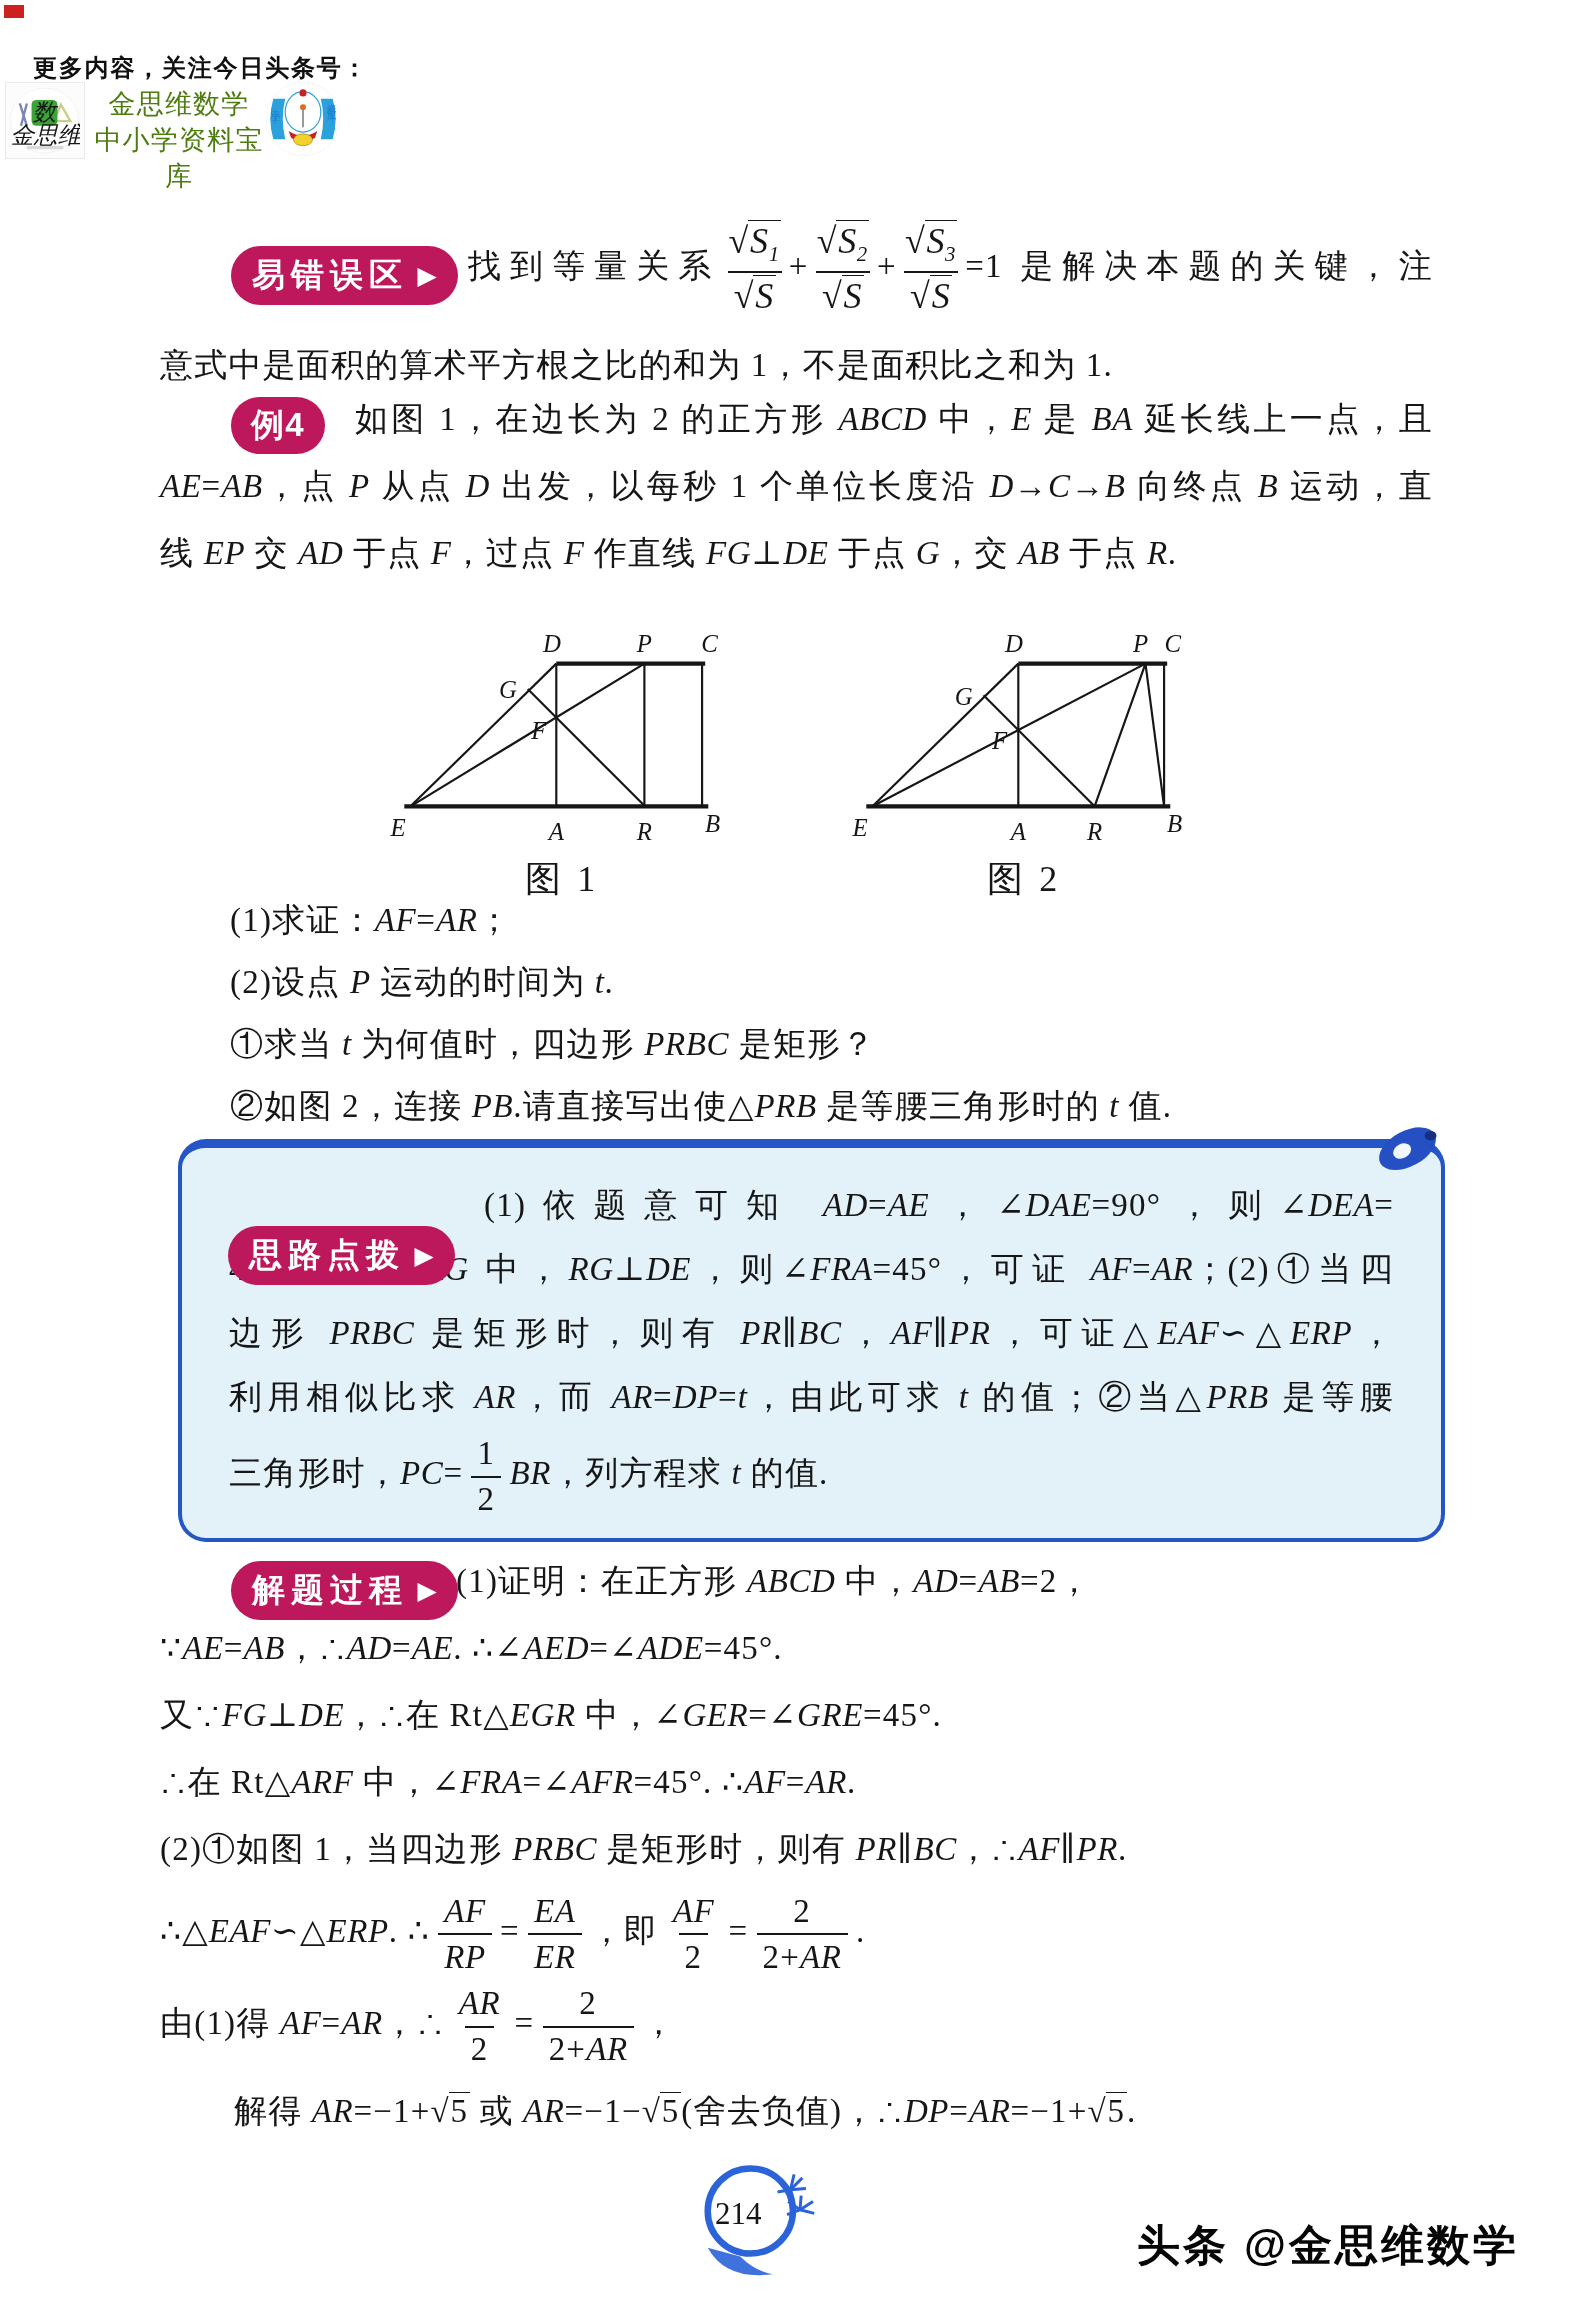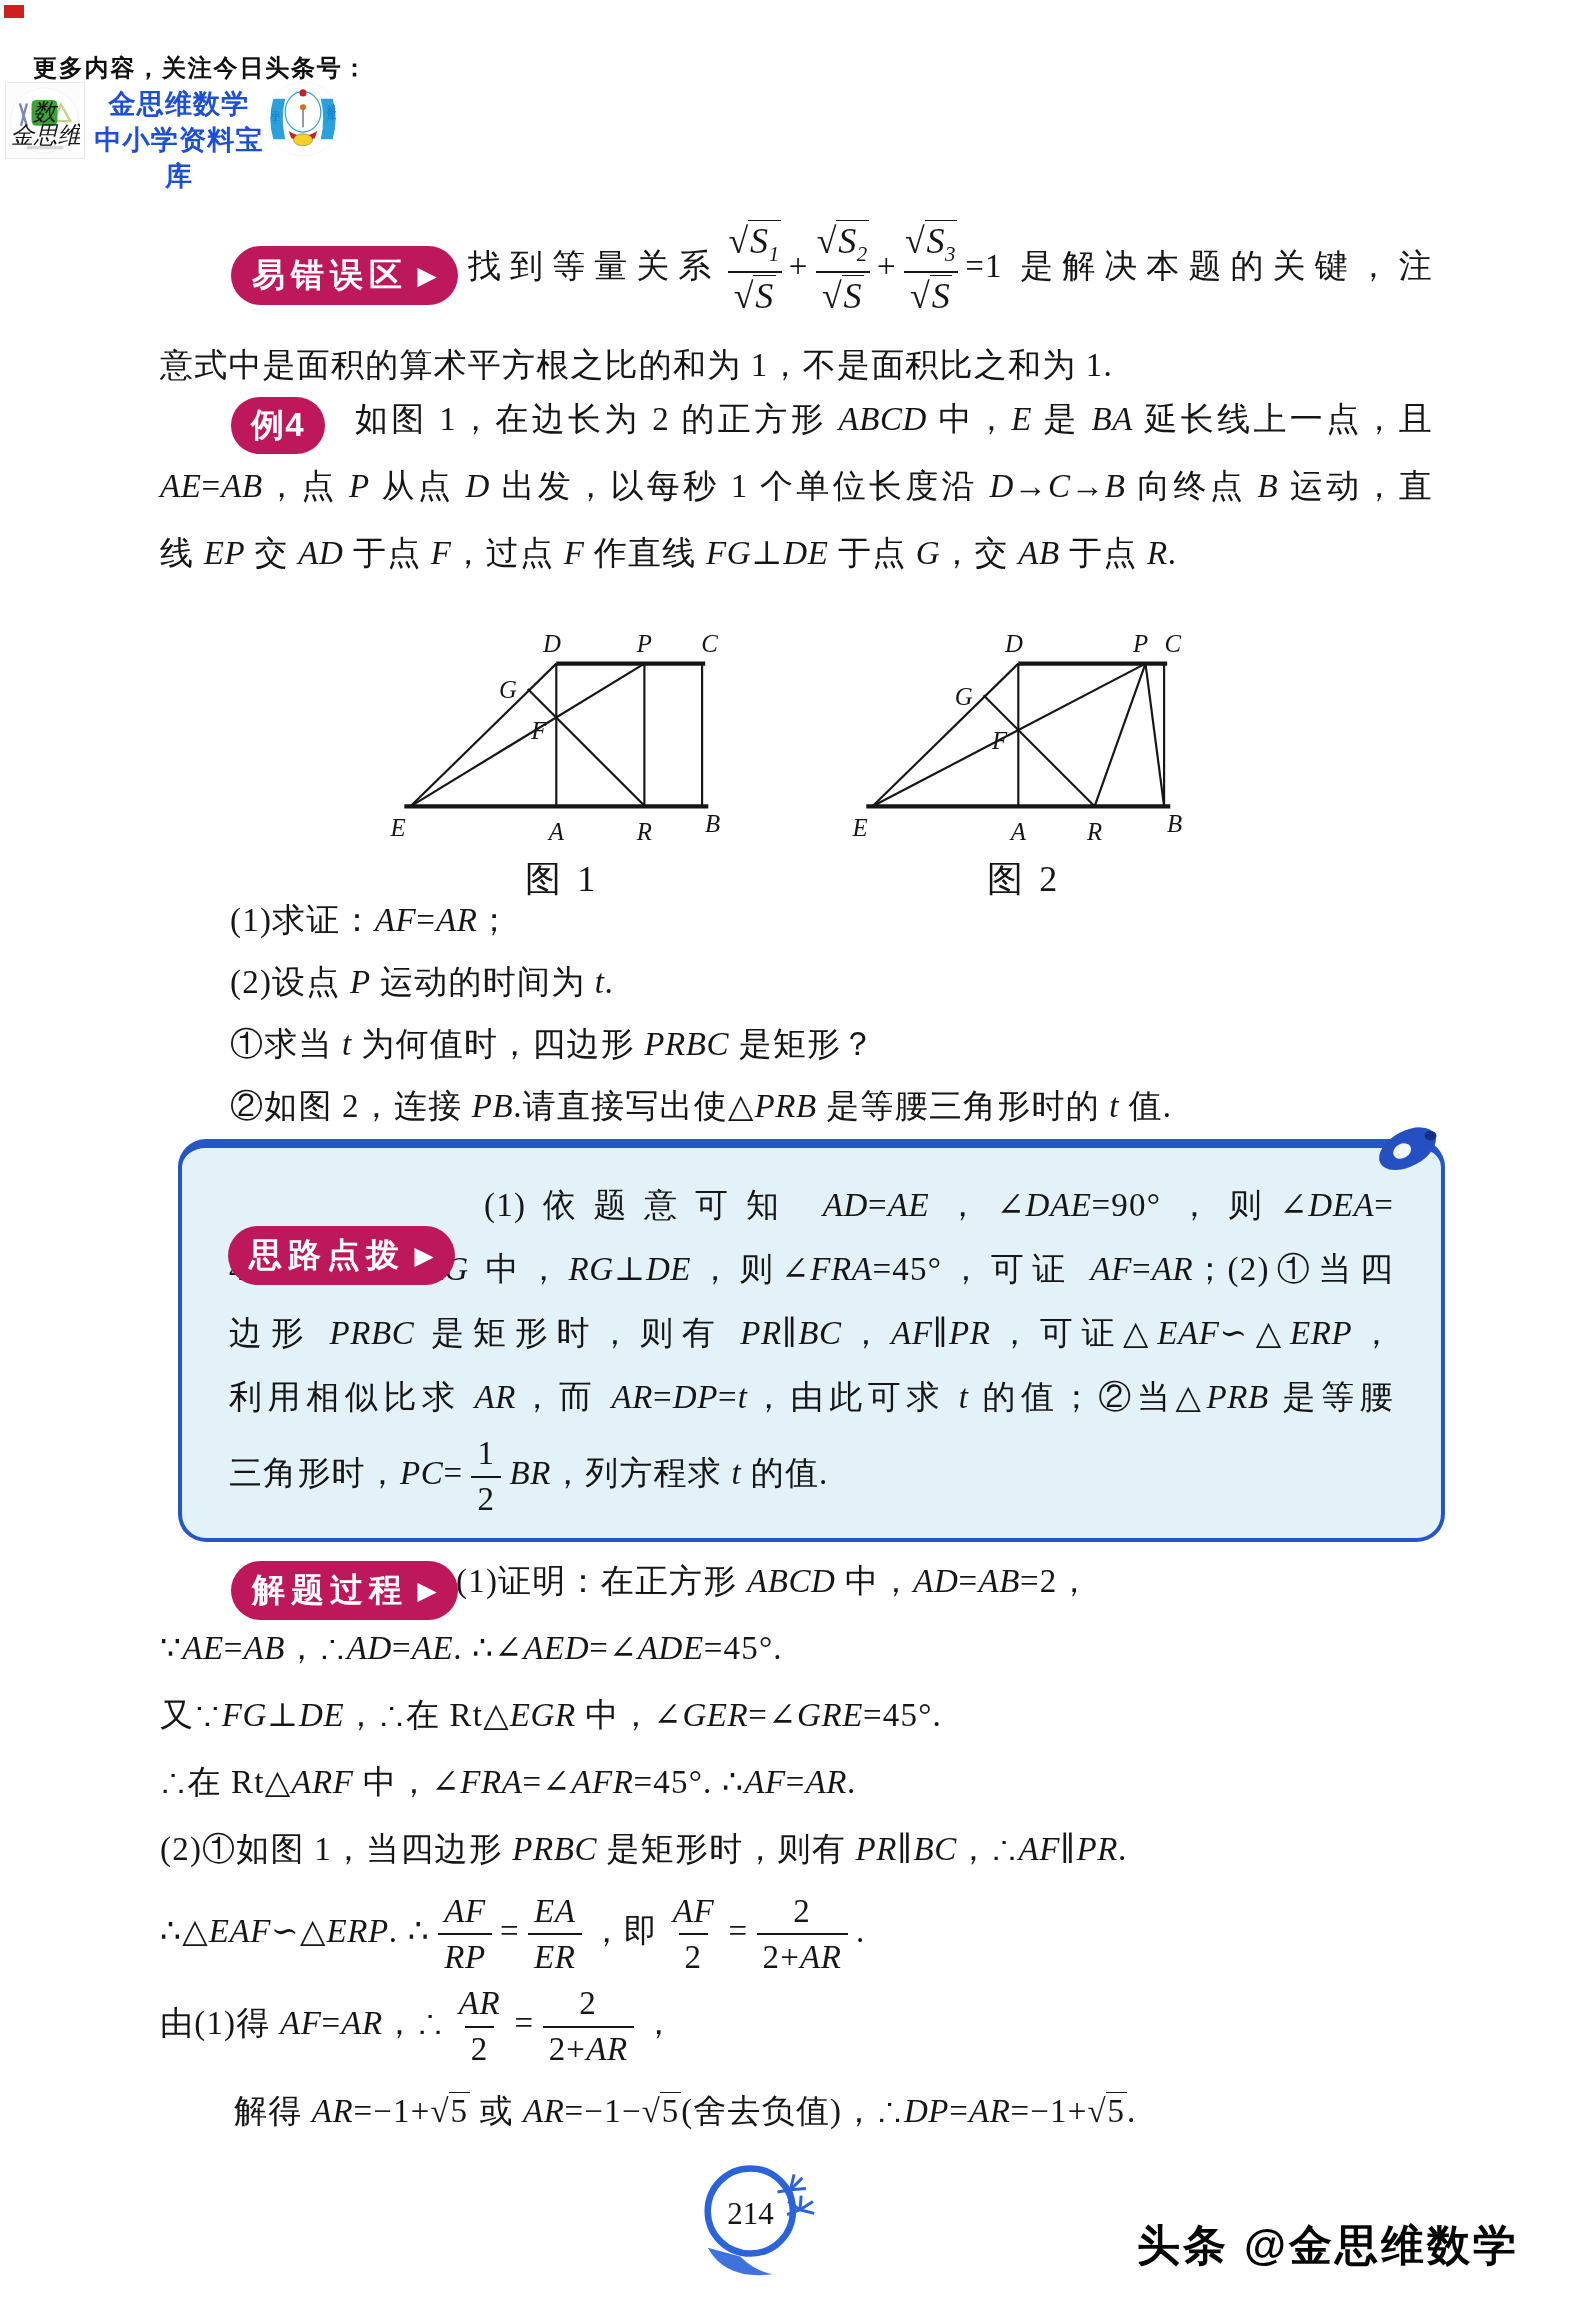--- a/index.html
+++ b/index.html
@@ -27,22 +27,22 @@
     font-size:33px;font-weight:bold;letter-spacing:6px;padding:7px 21px;
   }
   .badge .arrow{margin-left:9.5px;font-size:25px;letter-spacing:0;}
   
   #header-notice{position:absolute;left:33px;top:52px;
     font-family:"Liberation Sans","DejaVu Sans",sans-serif;font-weight:bold;
     font-size:24px;letter-spacing:1.8px;color:#101010;}
   #logo1{position:absolute;left:4.7px;top:82px;width:78px;height:75px;background:#fcfcfc;
     border:0.6px solid #e9e9e9;display:flex;align-items:center;justify-content:center;}
   #brand{position:absolute;left:90px;top:86px;width:178px;text-align:center;
-    font-family:"Liberation Sans","DejaVu Sans",sans-serif;font-weight:bold;
-    color:#1d4ed8;font-size:27px;line-height:36px;letter-spacing:1.2px;}
+    font-family:"Liberation Sans","DejaVu Sans",sans-serif;font-weight:normal;
+    color:#4d7c0f;font-size:27px;line-height:36px;letter-spacing:1.2px;}
   #logo2{position:absolute;left:265px;top:81px;width:76px;height:76px;}
   #red-mark{position:absolute;left:3.6px;top:4.7px;width:20px;height:13px;background:#cf2020;}
   
   #mistake{position:absolute;left:160px;top:222px;width:1273px;}
   #mistake .formula-row{padding-left:308px;display:block;}
   #mistake .formula-row .frac{font-size:36px;margin:0 2px;}
   #mistake .line2{margin-top:15.4px;}
   
   #example{position:absolute;left:160px;top:386px;width:1273px;}
   #example .l1{padding-left:195px;}
@@ -63,21 +63,21 @@
   #hintbox .l1{padding-left:255px;}
   #hint-clip{position:absolute;right:-16.6px;top:-36px;}
   
   #solution{position:absolute;left:160px;top:1548px;width:1276px;}
   #solution .l1{padding-left:296px;}
   #solution .para-line{line-height:67px;}
   #solution .fr-line{margin:9.5px 0;}
   #solution .l8{padding-left:74px;}
   
   #footer-bubble{position:absolute;left:684px;top:2153px;}
-  #footer-bubble .num{position:absolute;left:31px;top:43px;width:71px;text-align:center;
+  #footer-bubble .num{position:absolute;left:31px;top:43px;width:71px;
     font-size:31px;font-style:normal;color:#161616;}
   #footer-credit{position:absolute;right:64px;top:2217px;
     font-family:"Liberation Sans","DejaVu Sans",sans-serif;font-weight:bold;
     font-size:43px;letter-spacing:3px;color:#060606;}
   .vtext{writing-mode:vertical-rl;font-family:"Liberation Sans","DejaVu Sans",sans-serif;
     font-size:9.5px;color:#1d82d2;letter-spacing:2.4px;}
 </style>
 </head>
 <body>
 

